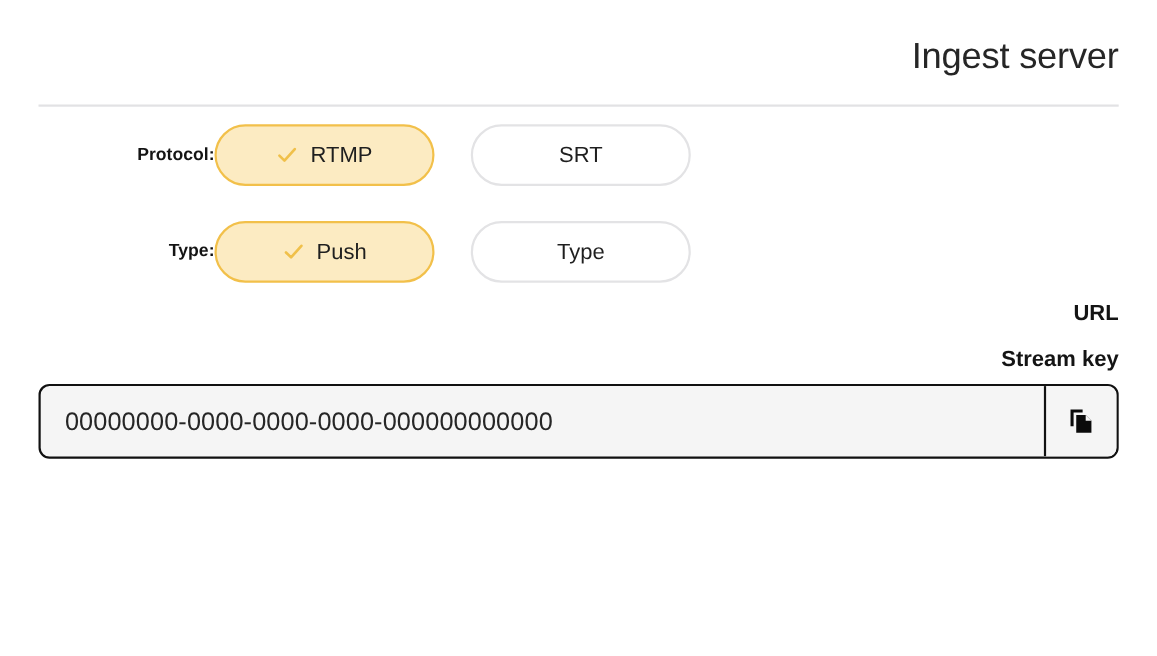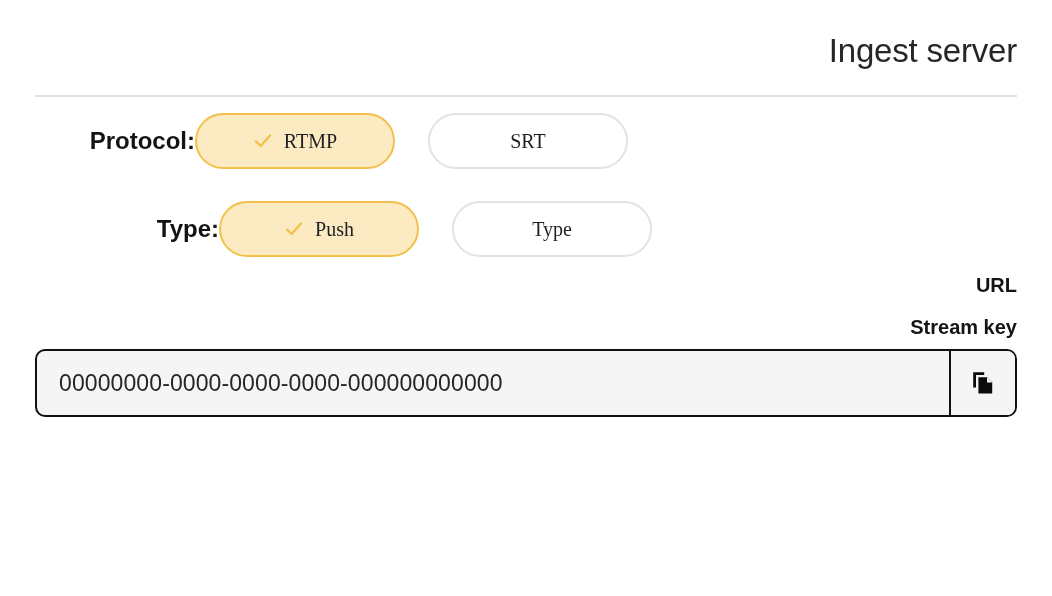--- a/index.html
+++ b/index.html
@@ -40,24 +40,24 @@
     width: 982px;
   }
 
   
   .option-row {
     display: flex;
     align-items: center;
     height: 58px;
     margin-top: 15px;
   }
-  .option-row.second { margin-top: 30px; margin-left: 24px; }
+  .option-row.second { margin-top: 30px; }
 
   .row-label {
-    font-size: 24px;
+    font-size: 16px;
     font-weight: bold;
     color: #141414;
     width: 160px;
     flex: 0 0 160px;
     line-height: 1;
   }
 
   .pill {
     box-sizing: border-box;
     width: 200px;
@@ -66,21 +66,20 @@
     display: flex;
     align-items: center;
     justify-content: center;
     gap: 11px;
     font-size: 20px;
     color: #1f1f1f;
     cursor: pointer;
     background: #ffffff;
     border: 2px solid #e3e3e5;
     user-select: none;
-    font-family: Liberation Serif, serif;
   }
   .pill + .pill { margin-left: 33px; }
   .pill.selected {
     background: #fcebc2;
     border: 2px solid #f2c04a;
   }
   .check-icon {
     width: 20px;
     height: 20px;
     display: inline-block;

